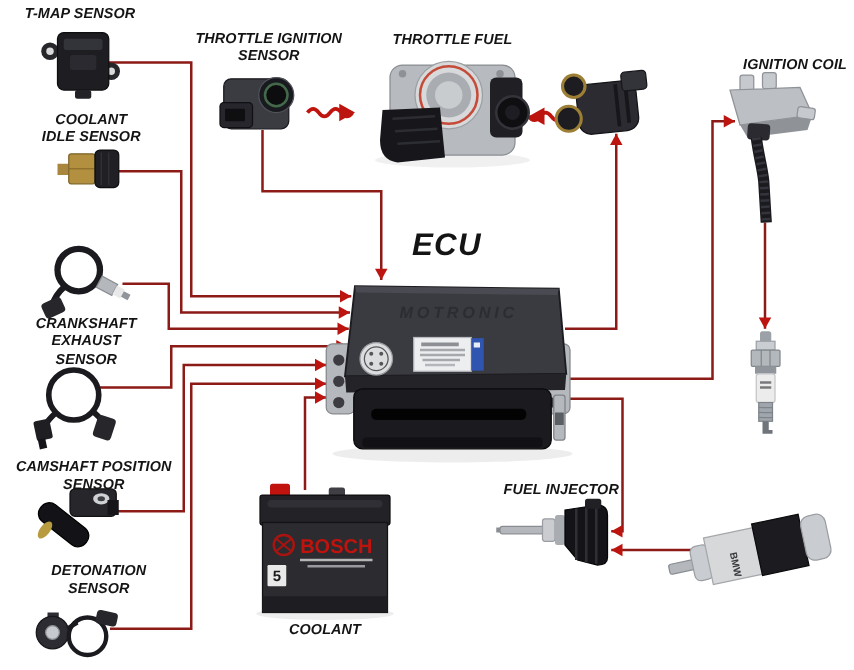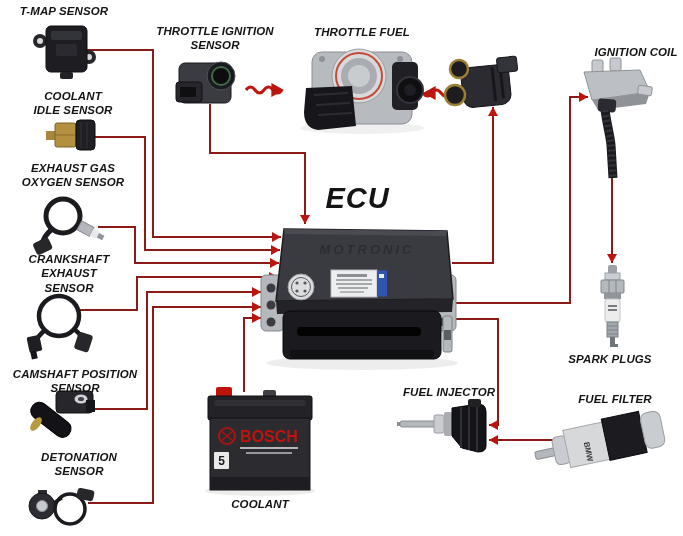--- a/index.html
+++ b/index.html
@@ -1,21 +1,21 @@
 <!DOCTYPE html>
 <html><head>
 <meta charset="utf-8">
 <style>
   html,body{margin:0;padding:0;background:#ffffff;}
   #canvas{position:relative;width:683px;height:536px;background:#ffffff;overflow:hidden;
           font-family:"Liberation Sans",sans-serif;}
   #wiresvg{position:absolute;left:0;top:0;}
   .lbl{position:absolute;font-weight:bold;font-style:italic;font-size:11.5px;line-height:1.25;
        color:#141414;text-align:center;white-space:pre-line;letter-spacing:.1px;}
-  .lbl.big{font-size:29px;letter-spacing:1px;line-height:1;}
+  .lbl.big{font-size:25px;letter-spacing:1px;line-height:1;}
 </style>
 </head>
 <body>
 
 <div id="canvas">
 
 <svg id="wiresvg" width="683" height="536" viewBox="0 0 683 536" xmlns="http://www.w3.org/2000/svg">
 
   <g>
     <ellipse cx="362" cy="363" rx="96" ry="7" fill="#000" opacity="0.07"></ellipse>
@@ -253,27 +253,23 @@
   </g>
 </svg>
 
 <div class="lbl" style="left:8px;top:4px;width:112px;">T-MAP SENSOR</div>
 <div class="lbl" style="left:150px;top:24px;width:130px;">THROTTLE IGNITION
 SENSOR</div>
 <div class="lbl" style="left:298px;top:25px;width:128px;">THROTTLE FUEL</div>
 <div class="lbl" style="left:578px;top:45px;width:116px;">IGNITION COIL</div>
 <div class="lbl" style="left:18px;top:89px;width:110px;">COOLANT
 IDLE SENSOR</div>
-<div class="lbl" style="left:14px;top:161px;width:118px;">EXHAUST GAS
-OXYGEN SENSOR</div>
 <div class="lbl" style="left:2px;top:252px;width:134px;">CRANKSHAFT EXHAUST
 SENSOR</div>
 <div class="lbl" style="left:8px;top:367px;width:134px;">CAMSHAFT POSITION
 SENSOR</div>
 <div class="lbl" style="left:24px;top:450px;width:110px;">DETONATION
 SENSOR</div>
 <div class="lbl big" style="left:300px;top:184px;width:115px;">ECU</div>
 <div class="lbl" style="left:210px;top:497px;width:100px;">COOLANT</div>
 <div class="lbl" style="left:390px;top:385px;width:118px;">FUEL INJECTOR</div>
-<div class="lbl" style="left:551px;top:352px;width:118px;">SPARK PLUGS</div>
-<div class="lbl" style="left:556px;top:392px;width:118px;">FUEL FILTER</div>
 
 </div>
 
 </body></html>

